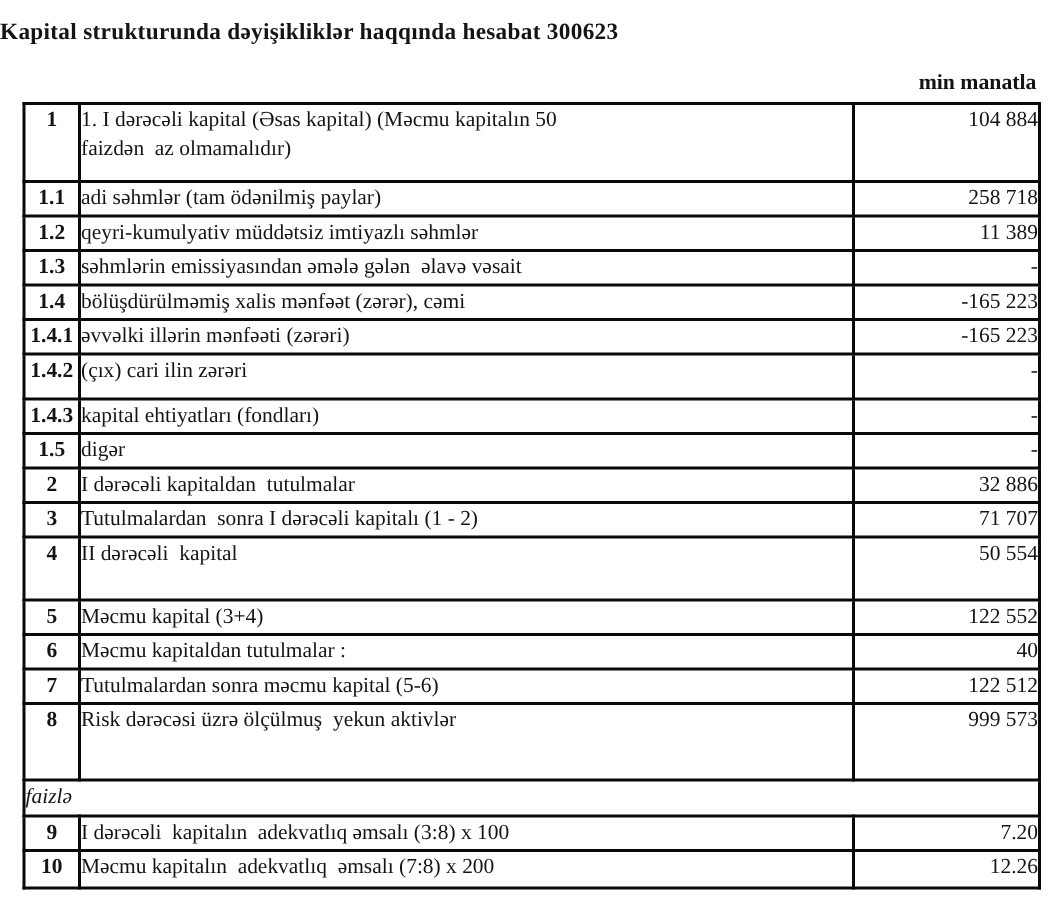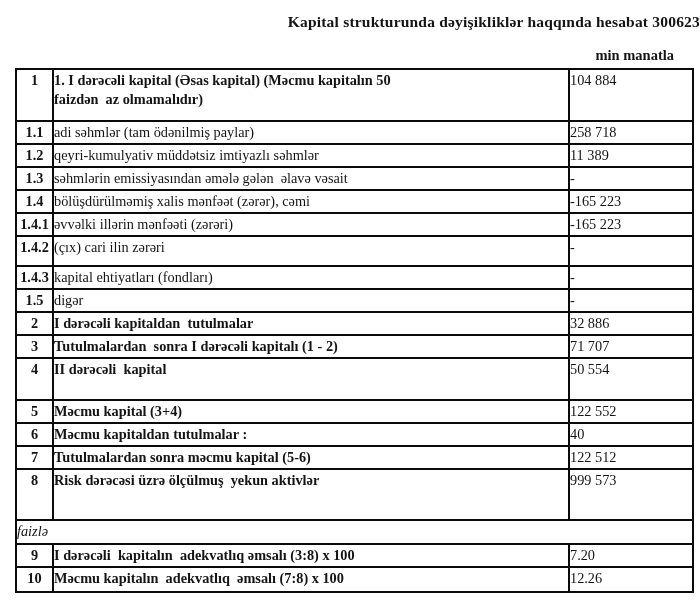--- a/index.html
+++ b/index.html
@@ -5,45 +5,45 @@
   html, body { margin: 0; padding: 0; background: #ffffff; }
   body {
     width: 700px; height: 614px; overflow: hidden;
     font-family: "Liberation Serif", serif;
     color: #141414;
     position: relative;
   }
   .page { position: relative; width: 700px; height: 614px; background: #fff; }
   .title {
     margin: 0; padding-top: 13px;
-    text-align: right;
+    text-align: left;
     font-size: 15.5px; font-weight: bold;
     letter-spacing: 0.2px;
   }
   .unit-label {
-    position: absolute; top: 47px; right: 26px;
+    position: absolute; top: 47px; right: 9px;
     font-weight: bold; font-size: 14.5px;
   }
   table.capital-table {
     position: absolute; top: 68px; left: 15px;
     width: 677px;
     border-collapse: collapse;
     table-layout: fixed;
   }
   table.capital-table td {
     border: 2px solid #0a0a0a;
     vertical-align: top;
     font-size: 14.3px;
     line-height: 1.32;
     padding: 1px 0;
   }
   td.num   { text-align: center; font-weight: bold; font-size: 13.8px; padding-top: 2px; }
   td.label { padding-left: 6px; padding-right: 4px; white-space: pre-wrap; }
-  td.value { padding-right: 7px; }
-  tr.emph td.label { font-weight: bold; }
+  td.value { text-align: right; padding-right: 7px; }
+  tr.emph td.label { font-weight: normal; }
   td.unit-row {
     font-style: italic;
     padding-right: 9px; font-size: 14.5px;
   }
 </style>
 </head>
 <body>
 
 <div class="page">
   <h1 class="title">Kapital strukturunda dəyişikliklər haqqında hesabat 300623</h1>
@@ -139,18 +139,18 @@
         <tr style="height: 24px;">
           <td colspan="3" class="unit-row">faizlə</td>
         </tr>
         <tr class="emph" style="height: 23px;">
           <td class="num">9</td>
           <td class="label">I dərəcəli  kapitalın  adekvatlıq əmsalı (3:8) x 100</td>
           <td class="value">7.20</td>
         </tr>
         <tr class="emph" style="height: 25px;">
           <td class="num">10</td>
-          <td class="label">Məcmu kapitalın  adekvatlıq  əmsalı (7:8) x 100</td>
+          <td class="label">Məcmu kapitalın  adekvatlıq  əmsalı (7:8) x 200</td>
           <td class="value">12.26</td>
         </tr>
       </tbody>
   </table>
 </div>
 
 </body></html>

